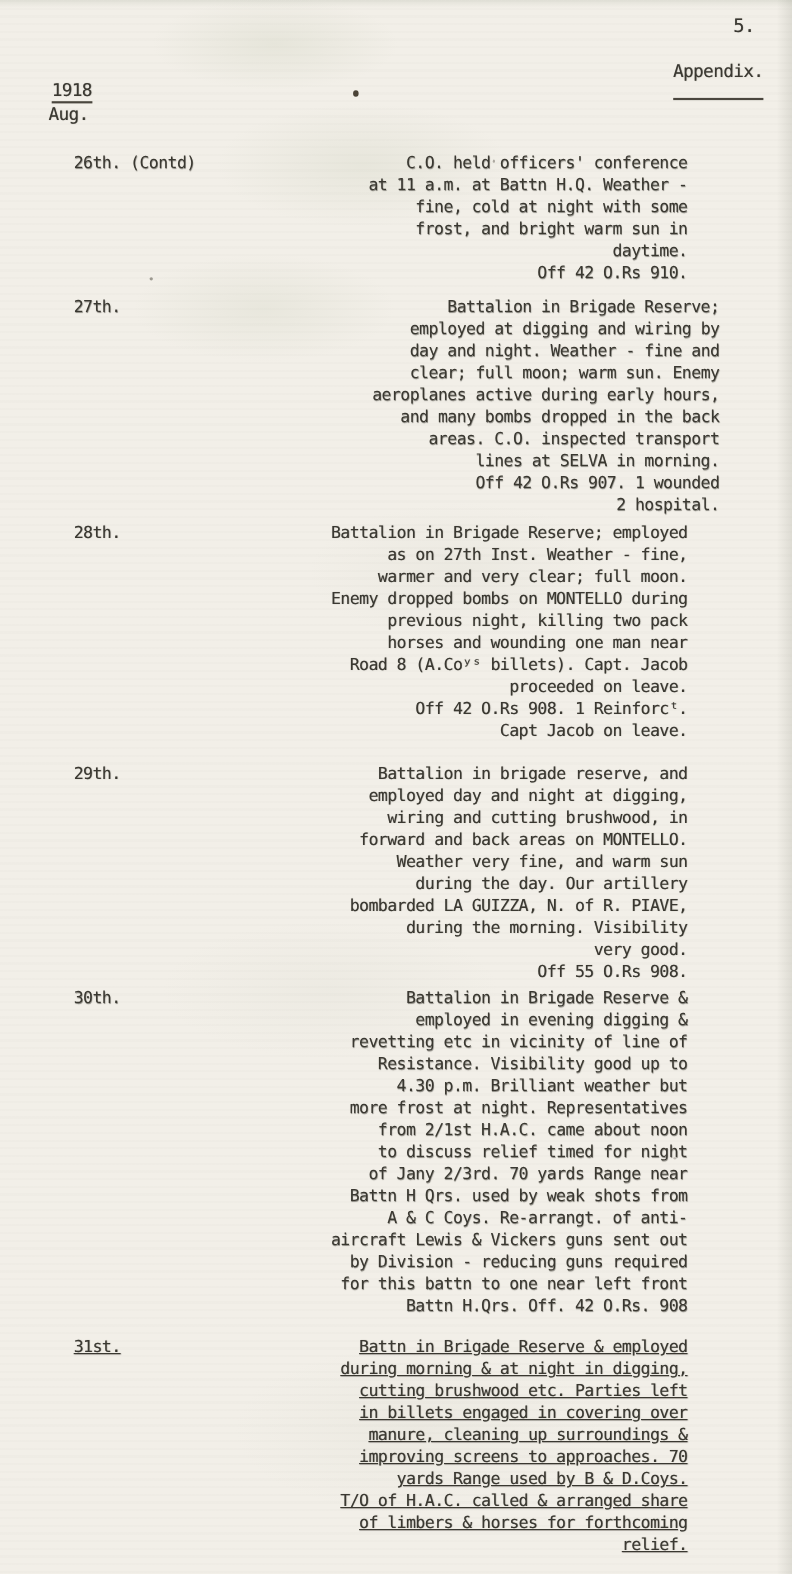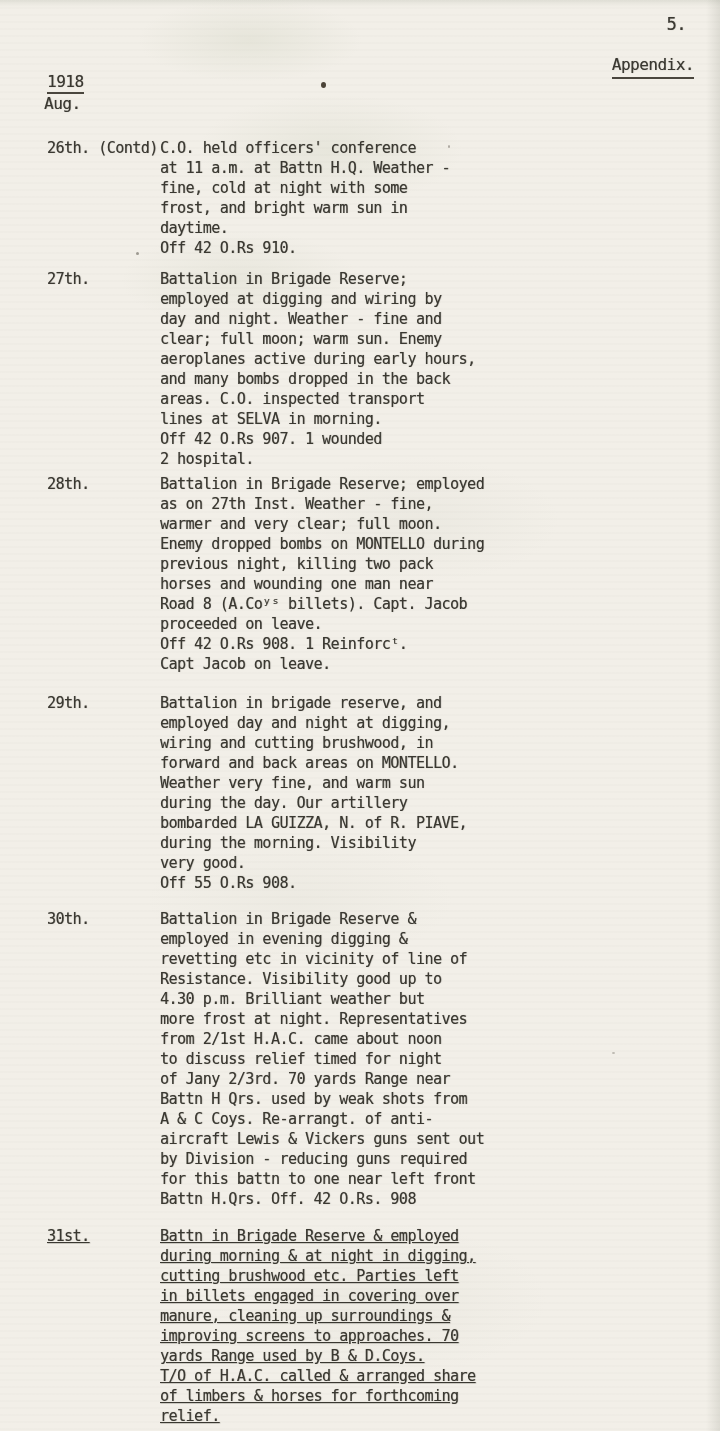--- a/index.html
+++ b/index.html
@@ -60,57 +60,59 @@
     border-bottom: 2px solid #4a463e;
     padding-bottom: 1px;
     margin-top: 15px;
   }
   .appendix-heading {
     position: absolute;
     top: 55px;
     right: 26px;
     font-size: 16px;
     border-bottom: 2px solid #4a463e;
-    padding-bottom: 3px;
+    padding-bottom: 15px;
   }
   .month-label {
     position: absolute;
     top: 94px;
     left: 44px;
     font-size: 16px;
   }
 
   .entries {
     position: absolute;
     top: 138px;
     left: 0;
     right: 0;
   }
   .entry {
     display: flex;
     align-items: flex-start;
     font-size: 15px;
     line-height: 20px;
+    padding-left: 20px;
   }
   .entry-date {
     width: 160px;
     flex: 0 0 160px;
     padding-left: 47px;
     box-sizing: border-box;
     white-space: pre;
   }
   .entry-text {
     width: 445px;
     flex: 0 0 445px;
     white-space: pre-line;
-  }
-  .entry.e27 { margin-top: 11px; }
+    text-align: right;
+  }
+  .entry.e27 { margin-top: 11px; gap: 29px; }
   .entry.e28 { margin-top: 5px; }
   .entry.e29 { margin-top: 19px; }
-  .entry.e30 { margin-top: 16px; }
+  .entry.e30 { margin-top: 4px; }
   .entry.e31 { margin-top: 17px; text-decoration: underline; }
 </style>
 </head>
 <body>
 
 <div class="page">
 
   <div class="speck s1"></div>
   <div class="speck s2"></div>
   <div class="speck s3"></div>

